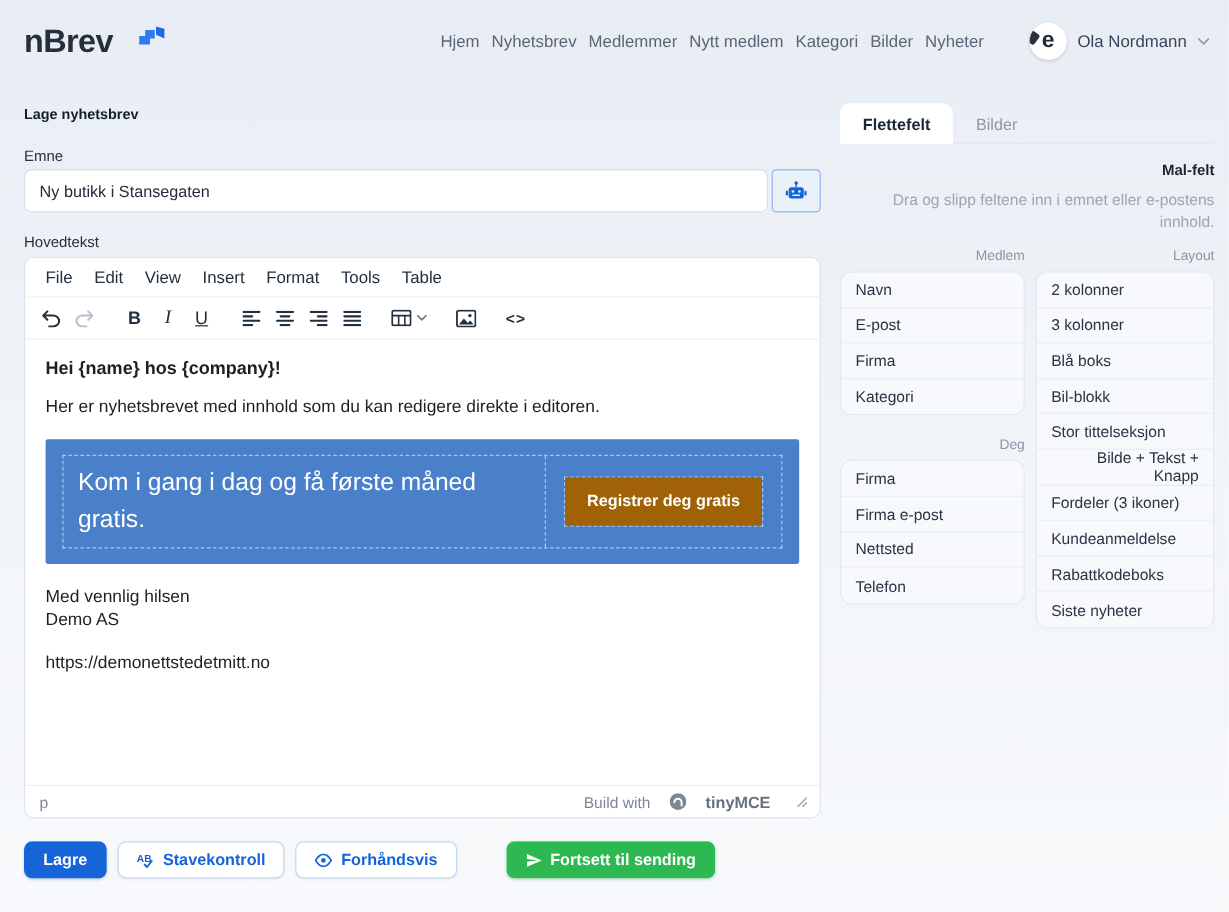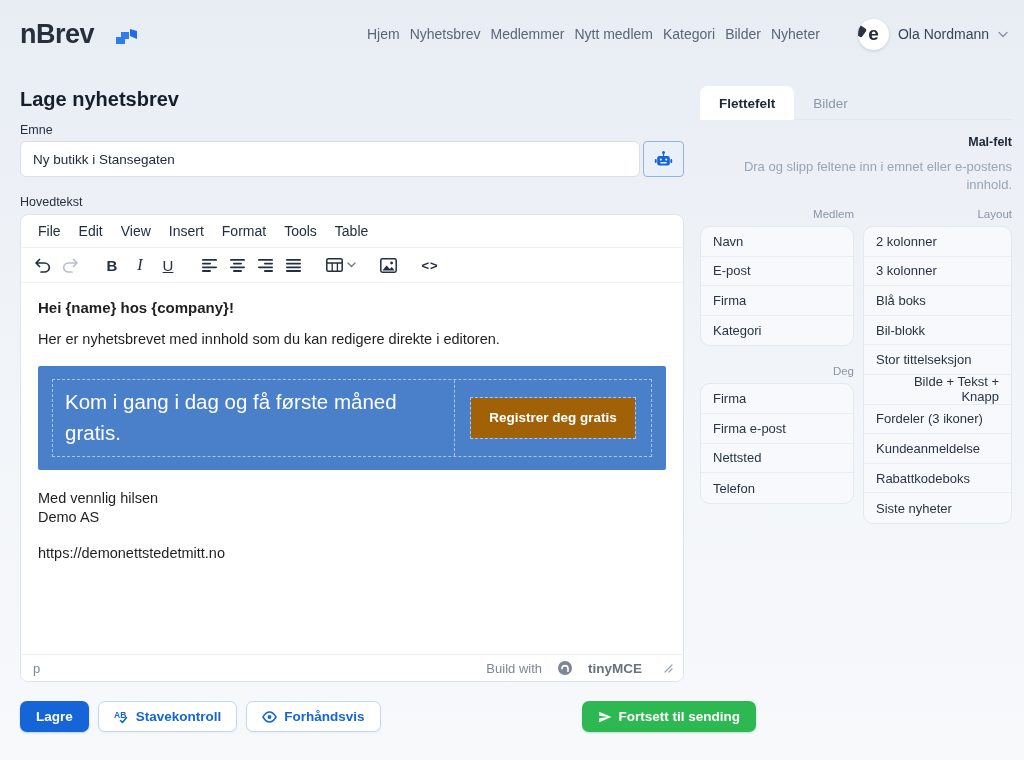--- a/index.html
+++ b/index.html
@@ -5,34 +5,34 @@
   * { margin:0; padding:0; box-sizing:border-box; }
   html,body { width:1024px; height:760px; overflow:hidden; }
   body {
     font-family:"Liberation Sans", sans-serif;
     background:linear-gradient(180deg,#e8edf4 0%,#f2f5f9 55%,#f7f9fb 100%);
     position:relative; color:#1c2636;
   }
   
   .header { position:absolute; top:0; left:0; width:1024px; height:68px;
     display:flex; align-items:center; padding:0 16px 0 20px; }
-  .logo { display:flex; align-items:flex-end; gap:20px; }
+  .logo { display:flex; align-items:flex-start; gap:20px; }
   .logo-text { font-size:27px; font-weight:700; color:#262f3b; letter-spacing:-0.5px; }
   .nav { display:flex; align-items:center; gap:10px; margin-left:auto; }
   .nav-link { font-size:14px; color:#5b6577; text-decoration:none; cursor:pointer; }
   .user { display:flex; align-items:center; gap:9px; margin-left:38px; cursor:pointer; }
   .avatar { width:31px; height:31px; border-radius:50%; background:#fff;
     box-shadow:0 1px 3px rgba(30,40,60,.18); display:flex; align-items:center; justify-content:center;
     font-weight:700; font-size:19px; color:#242b36; position:relative; overflow:hidden; }
   .avatar::before { content:""; position:absolute; left:-3px; top:7px; width:10px; height:10px;
     background:#2b3340; border-radius:2px; transform:rotate(35deg); }
   .avatar span { position:relative; }
   .user-name { font-size:14px; color:#39445a; }
   
-  .page-title { position:absolute; left:20px; top:88px; font-size:20px; font-weight:700; color:#141e2c; }
+  .page-title { position:absolute; left:20px; top:88px; font-size:12px; font-weight:700; color:#141e2c; }
   .field-label { position:absolute; font-size:12.5px; color:#27303f; }
   .lbl-emne { left:20px; top:123px; }
   .lbl-hoved { left:20px; top:195px; }
   .subject-row { position:absolute; left:20px; top:141px; width:664px; height:36px; display:flex; gap:3px; }
   .subject-input { flex:1; height:36px; border:1px solid #d9e0ea; border-radius:6px; background:#fff;
     padding:4px 12px; font-size:13.5px; color:#222c3a; font-family:"Liberation Sans",sans-serif; outline:none; }
   .ai-btn { width:41px; height:36px; border:1px solid #8fb4e8; border-radius:4px; background:#eaf0f8;
     display:flex; align-items:center; justify-content:center; cursor:pointer; }
   
   .editor { position:absolute; left:20px; top:214px; width:664px; height:468px; background:#fff;
@@ -60,21 +60,21 @@
   .cta-btn { width:164px; background:#a16207; color:#fff; font-weight:700; font-size:13.5px;
     text-align:center; padding:10px 12px; line-height:1.45; cursor:pointer; }
   .p-sign { line-height:1.35; }
   .p-url { margin-top:17px; }
   .statusbar { height:27px; border-top:1px solid #eceff4; display:flex; align-items:center;
     padding:0 10px 0 12px; font-size:13px; color:#7d8797; background:#fff; }
   .sb-right { margin-left:auto; display:flex; align-items:center; gap:16px; }
   .sb-brand { font-weight:700; color:#68727f; font-size:13.5px; }
   .resize-handle { margin-left:6px; display:flex; }
   
-  .actions { position:absolute; left:20px; top:701px; width:736px; display:flex; gap:9px; align-items:center; }
+  .actions { position:absolute; left:20px; top:701px; width:576px; display:flex; gap:9px; align-items:center; }
   .btn { display:flex; align-items:center; gap:7px; font-size:13.5px; font-weight:700;
     border-radius:7px; padding:7px 15px; cursor:pointer; border:1px solid transparent; }
   .btn-primary { background:#1565d8; color:#fff; box-shadow:0 1px 2px rgba(20,80,180,.25); }
   .btn-outline { background:#fff; color:#1565d8; border-color:#c4d8f3; box-shadow:0 1px 2px rgba(40,60,90,.06); }
   .btn-continue { background:#2eb852; color:#fff; margin-left:auto; box-shadow:0 1px 2px rgba(30,140,70,.25); }
   
   .sidebar { position:absolute; left:700px; top:86px; width:312px;text-align:right; }
   .tabs { display:flex; border-bottom:1px solid #e2e8f0; }
   .tab { position:relative; padding:10px 19px 9px; font-size:13.5px; color:#8d97a8; cursor:pointer;
     border-radius:8px 8px 0 0; margin-bottom:-1px; }

